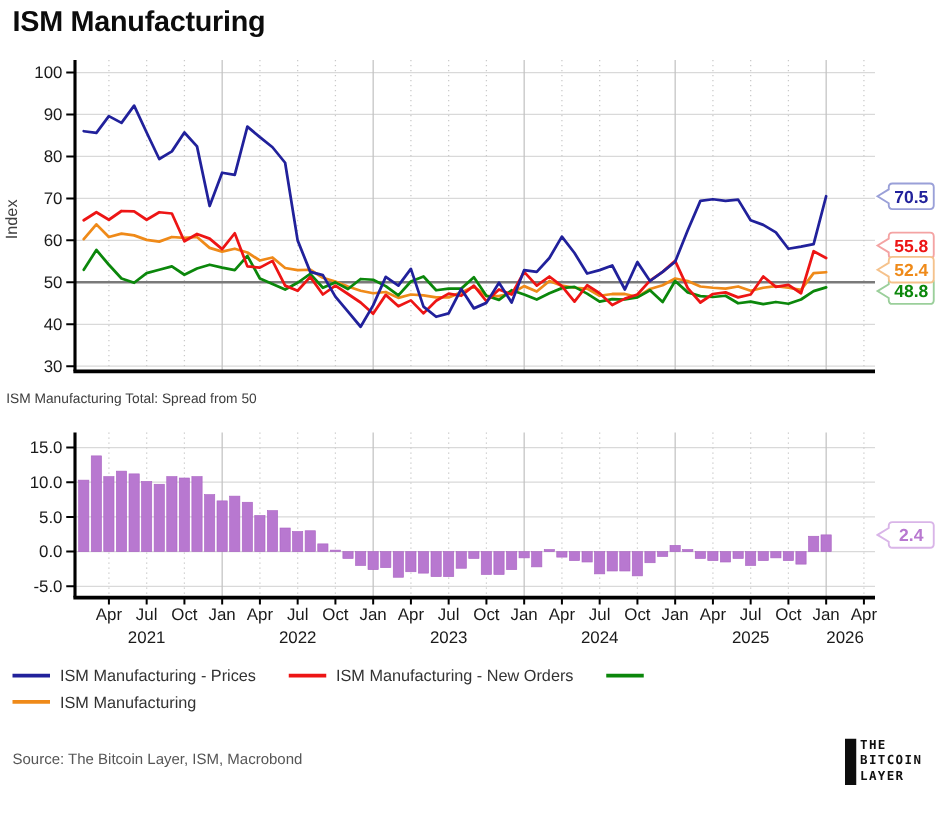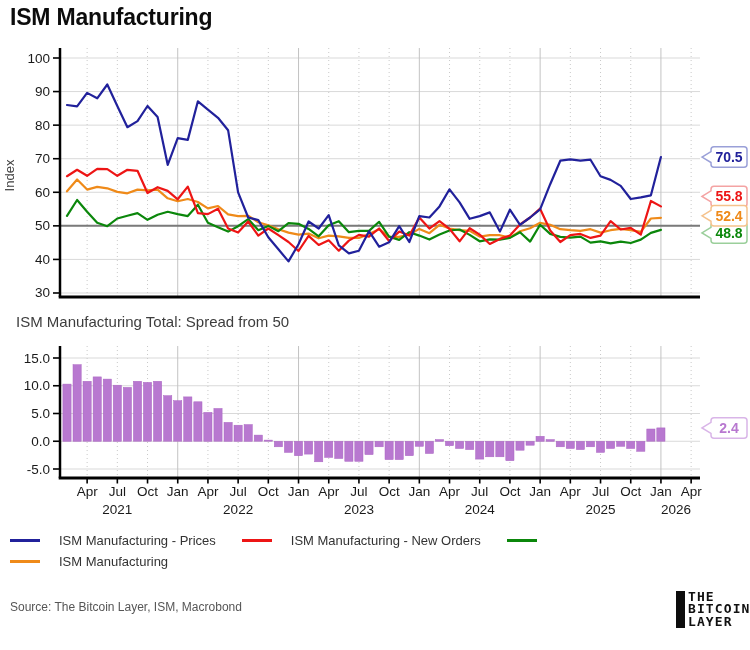--- a/index.html
+++ b/index.html
@@ -1,30 +1,30 @@
 <!DOCTYPE html>
 <html><head>
 <meta charset="utf-8">
 <style>
   html,body{margin:0;padding:0;background:#fff;}
   body{width:750px;height:650px;font-family:"Liberation Sans",sans-serif;}
   .page{position:relative;width:750px;height:650px;background:#fff;overflow:hidden;}
   .title{position:absolute;left:10px;top:4px;margin:0;font-size:23px;font-weight:700;color:#0c0c0c;letter-spacing:-0.2px;}
-  .subtitle{position:absolute;left:16px;top:313px;font-size:15px;color:#3d3d3d;}
+  .subtitle{position:absolute;left:5px;top:313px;font-size:11px;color:#3d3d3d;}
   svg{position:absolute;left:0;display:block;font-family:"Liberation Sans",sans-serif;}
   #topChart{top:40px;}
   #botChart{top:340px;}
   .legend{position:absolute;left:10px;top:533px;display:flex;flex-direction:column;gap:6px;}
   .legend-row{display:flex;gap:26px;align-items:center;}
-  .legend-item{display:flex;align-items:center;gap:19px;font-size:13px;color:#333;}
+  .legend-item{display:flex;align-items:center;gap:8px;font-size:13px;color:#333;}
   .legend-swatch{width:30px;height:2.5px;flex:0 0 auto;}
   .source{position:absolute;left:10px;top:600px;font-size:12px;color:#565656;}
   .logo{position:absolute;left:676px;top:591px;display:flex;align-items:stretch;}
   .logo-bar{width:9px;height:37px;background:#0d0d0d;margin-right:3px;}
-  .logo-text{font-family:"DejaVu Sans Mono",monospace;font-size:13px;line-height:12.4px;letter-spacing:1.1px;color:#111;font-weight:600;}
+  .logo-text{font-family:"DejaVu Sans Mono",monospace;font-size:10px;line-height:12.4px;letter-spacing:1.1px;color:#111;font-weight:600;}
 </style>
 </head>
 <body>
 
 <div class="page">
   <h1 class="title">ISM Manufacturing</h1>
 
   <svg id="topChart" width="750" height="262">
       <g>
         <line x1="60" x2="700" y1="18" y2="18" stroke="#d9d9d9" stroke-width="1"></line>

